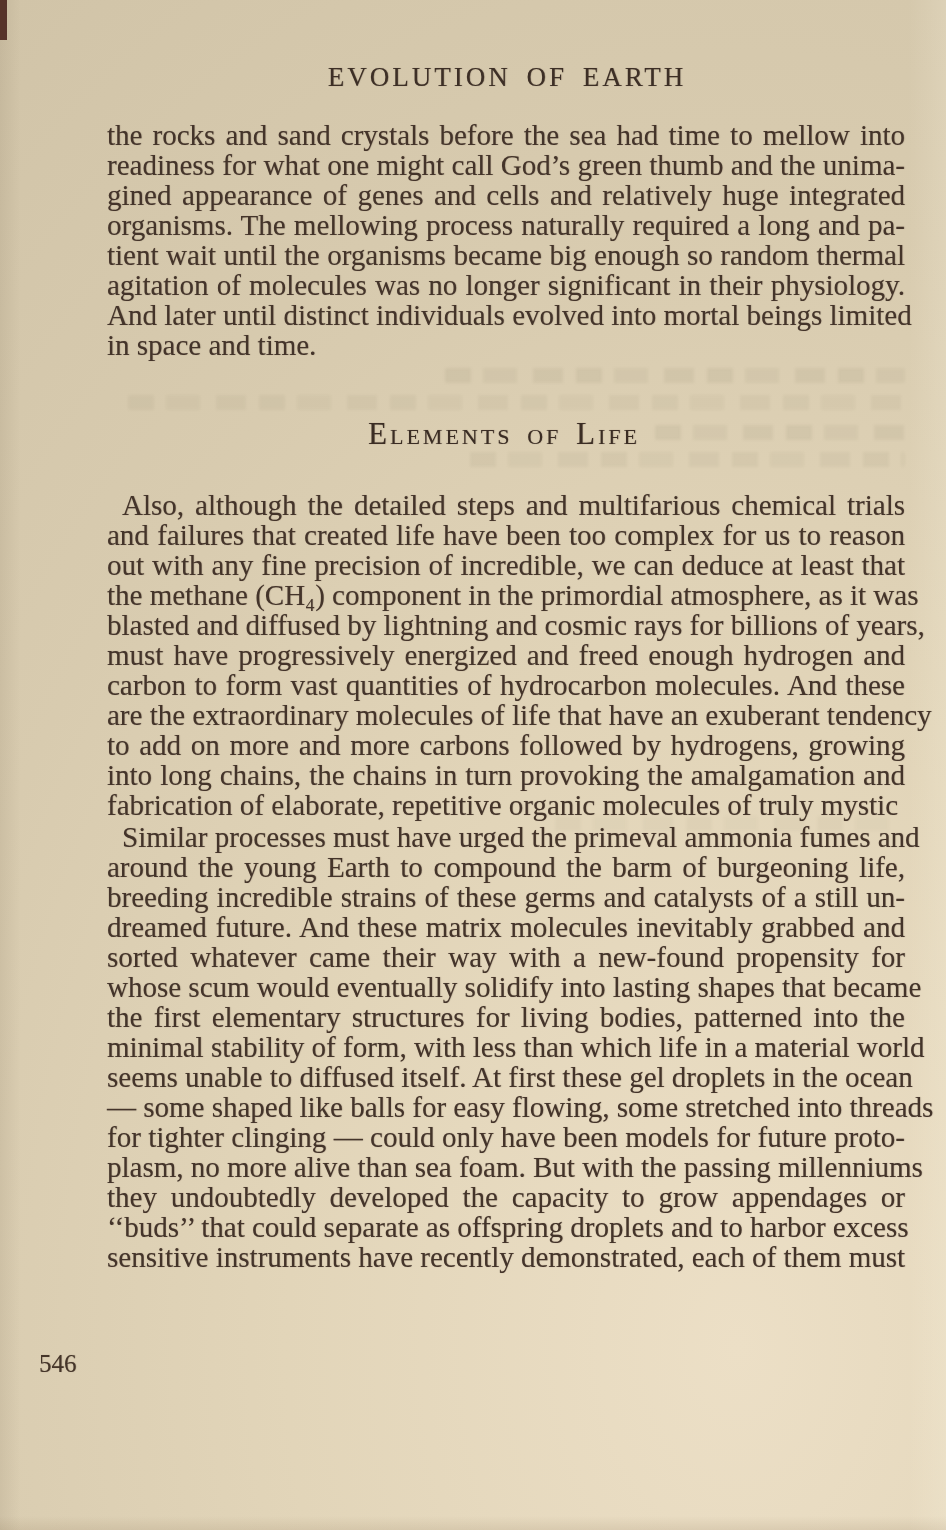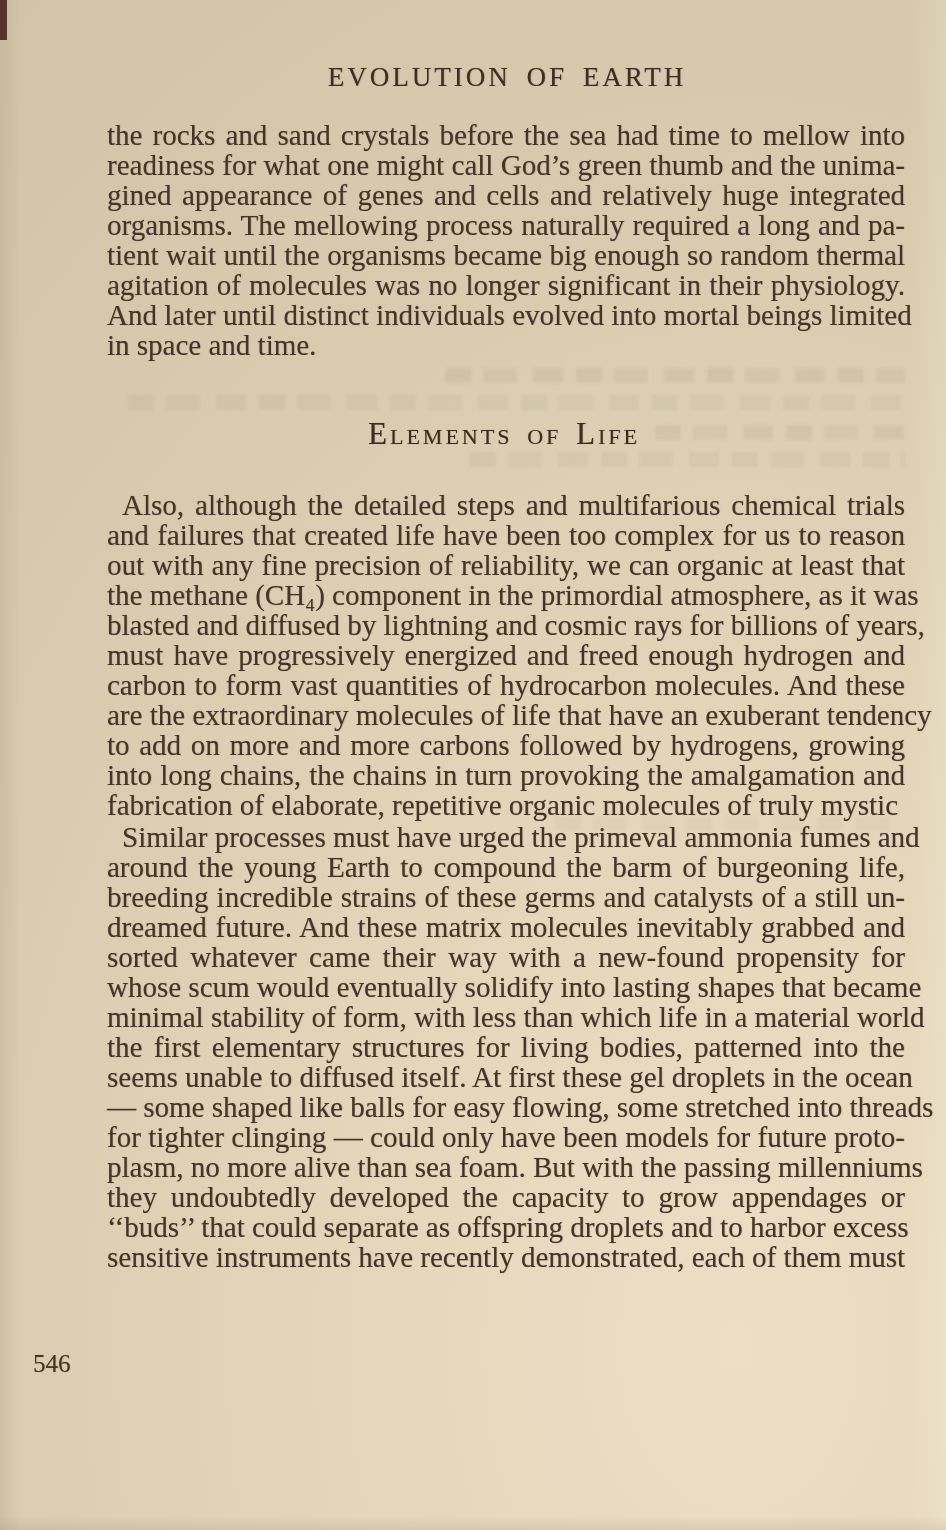--- a/index.html
+++ b/index.html
@@ -73,21 +73,21 @@
     font-weight: normal;
     font-variant: small-caps;
     font-size: 31px;
     letter-spacing: 3px;
     word-spacing: 4px;
     color: #3b2d24;
     text-shadow: 0.4px 0.4px 0.9px rgba(59,45,36,0.45);
   }
   .page-number {
     position: absolute;
-    left: 33px; top: 1350px;
+    left: 39px; top: 1350px;
     font-size: 25px;
     color: #453529;
     text-shadow: 0.4px 0.4px 0.9px rgba(69,53,41,0.42);
   }
   
   .ghost {
     position: absolute;
     height: 15px;
     background: repeating-linear-gradient(90deg,
       rgba(104,98,70,0.16) 0 26px, rgba(104,98,70,0) 26px 38px,
@@ -127,40 +127,40 @@
       <div class="line">agitation of molecules was no longer significant in their physiology.</div>
       <div class="line">And later until distinct individuals evolved into mortal beings limited</div>
       <div class="line">in space and time.</div>
     </div>
 
   <h2 class="section-heading">Elements of Life</h2>
 
   <div class="para para-2 natural-last indent-first">
       <div class="line">Also, although the detailed steps and multifarious chemical trials</div>
       <div class="line">and failures that created life have been too complex for us to reason</div>
-      <div class="line">out with any fine precision of reliability, we can organic at least that</div>
+      <div class="line">out with any fine precision of incredible, we can deduce at least that</div>
       <div class="line">the methane (CH₄) component in the primordial atmosphere, as it was</div>
       <div class="line">blasted and diffused by lightning and cosmic rays for billions of years,</div>
       <div class="line">must have progressively energized and freed enough hydrogen and</div>
       <div class="line">carbon to form vast quantities of hydrocarbon molecules. And these</div>
       <div class="line">are the extraordinary molecules of life that have an exuberant tendency</div>
       <div class="line">to add on more and more carbons followed by hydrogens, growing</div>
       <div class="line">into long chains, the chains in turn provoking the amalgamation and</div>
       <div class="line">fabrication of elaborate, repetitive organic molecules of truly mystic</div>
     </div>
 
   <div class="para para-3 indent-first">
       <div class="line">Similar processes must have urged the primeval ammonia fumes and</div>
       <div class="line">around the young Earth to compound the barm of burgeoning life,</div>
       <div class="line">breeding incredible strains of these germs and catalysts of a still un-</div>
       <div class="line">dreamed future. And these matrix molecules inevitably grabbed and</div>
       <div class="line">sorted whatever came their way with a new-found propensity for</div>
       <div class="line">whose scum would eventually solidify into lasting shapes that became</div>
+      <div class="line">the first elementary structures for living bodies, patterned into the</div>
       <div class="line">minimal stability of form, with less than which life in a material world</div>
-      <div class="line">the first elementary structures for living bodies, patterned into the</div>
       <div class="line">seems unable to diffused itself. At first these gel droplets in the ocean</div>
       <div class="line">— some shaped like balls for easy flowing, some stretched into threads</div>
       <div class="line">for tighter clinging — could only have been models for future proto-</div>
       <div class="line">plasm, no more alive than sea foam. But with the passing millenniums</div>
       <div class="line">they undoubtedly developed the capacity to grow appendages or</div>
       <div class="line">‘‘buds’’ that could separate as offspring droplets and to harbor excess</div>
       <div class="line">sensitive instruments have recently demonstrated, each of them must</div>
     </div>
 
   <div class="page-number">546</div>

